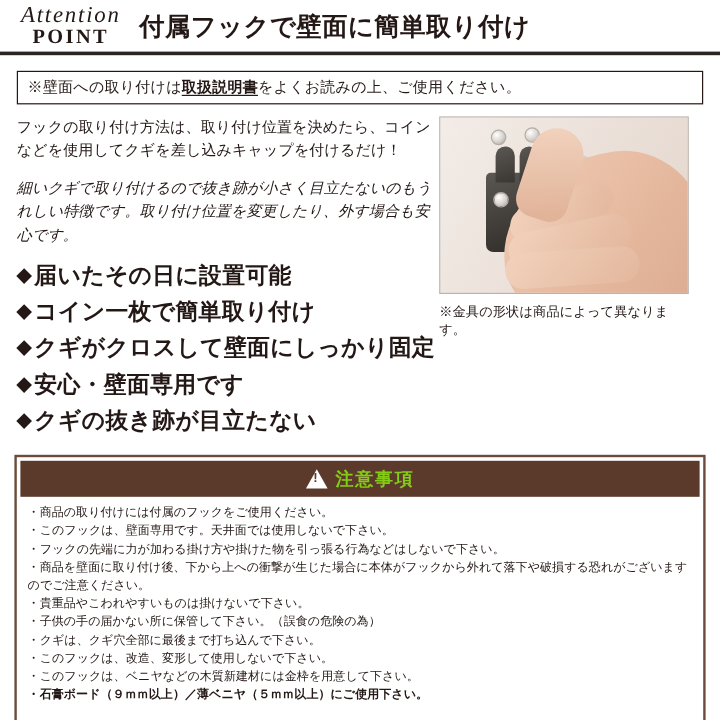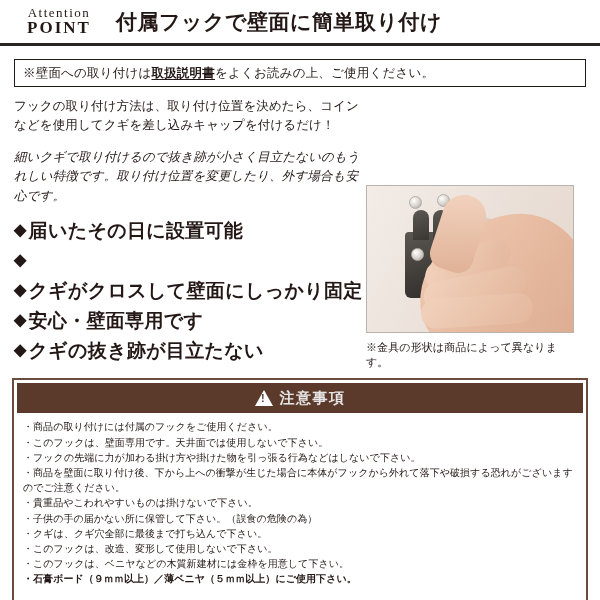--- a/index.html
+++ b/index.html
@@ -27,21 +27,22 @@
   }
   .attention-point {
     width: 112px;
     padding-left: 6px;
     line-height: 1.05;
     flex: 0 0 auto;
   }
   .attention-word {
     display: block;
     font-family: "Liberation Serif", serif;
-    font-size: 13px;
+    font-style: italic;
+    font-size: 19px;
     letter-spacing: 1.5px;
     color: #231815;
     text-align: center;
   }
   .point-word {
     display: block;
     font-family: "Liberation Serif", serif;
     font-size: 17px;
     font-weight: bold;
     letter-spacing: 2px;
@@ -73,21 +74,21 @@
   .notice-bar .strong {
     font-weight: bold;
     text-decoration: underline;
     text-underline-offset: 2px;
   }
 
   
   .body-row {
     display: flex;
     margin: 10px 14px 0 14px;
-    align-items: flex-end;
+    align-items: flex-start;
   }
   .left-col {
     width: 352px;
     flex: 0 0 auto;
     padding-right: 6px;
   }
   .para {
     font-size: 12.5px;
     line-height: 1.55;
     letter-spacing: 0.1px;
@@ -198,21 +199,21 @@
   .caution-box {
     margin: 8px 12px 0 12px;
     border: 2px solid #6d4b3c;
     height: 240px;
     position: relative;
     background: #fff;
   }
   .caution-title {
     height: 30px;
     background: #5c3a2b;
-    color: #e5e5e5;
+    color: #84cc16;
     display: flex;
     align-items: center;
     justify-content: center;
     font-size: 15px;
     font-weight: bold;
     letter-spacing: 1.5px;
     margin: 3px 3px 0 3px;
   }
   .warn-tri {
     display: inline-block;
@@ -268,20 +269,21 @@
       <p class="para">フックの取り付け方法は、取り付け位置を決めたら、コインなどを使用してクギを差し込みキャップを付けるだけ！</p>
       <p class="para">細いクギで取り付けるので抜き跡が小さく目立たないのもうれしい特徴です。取り付け位置を変更したり、外す場合も安心です。</p>
 
       <div class="bullets">
         <div class="bullet-line">
           <span class="diamond">◆</span>
           <span>届いたその日に設置可能</span>
         </div>
         <div class="bullet-line">
           <span class="diamond">◆</span>
+          <span>コイン一枚で簡単取り付け</span>
         </div>
         <div class="bullet-line">
           <span class="diamond">◆</span>
           <span>クギがクロスして壁面にしっかり固定</span>
         </div>
         <div class="bullet-line">
           <span class="diamond">◆</span>
           <span>安心・壁面専用です</span>
         </div>
         <div class="bullet-line">

